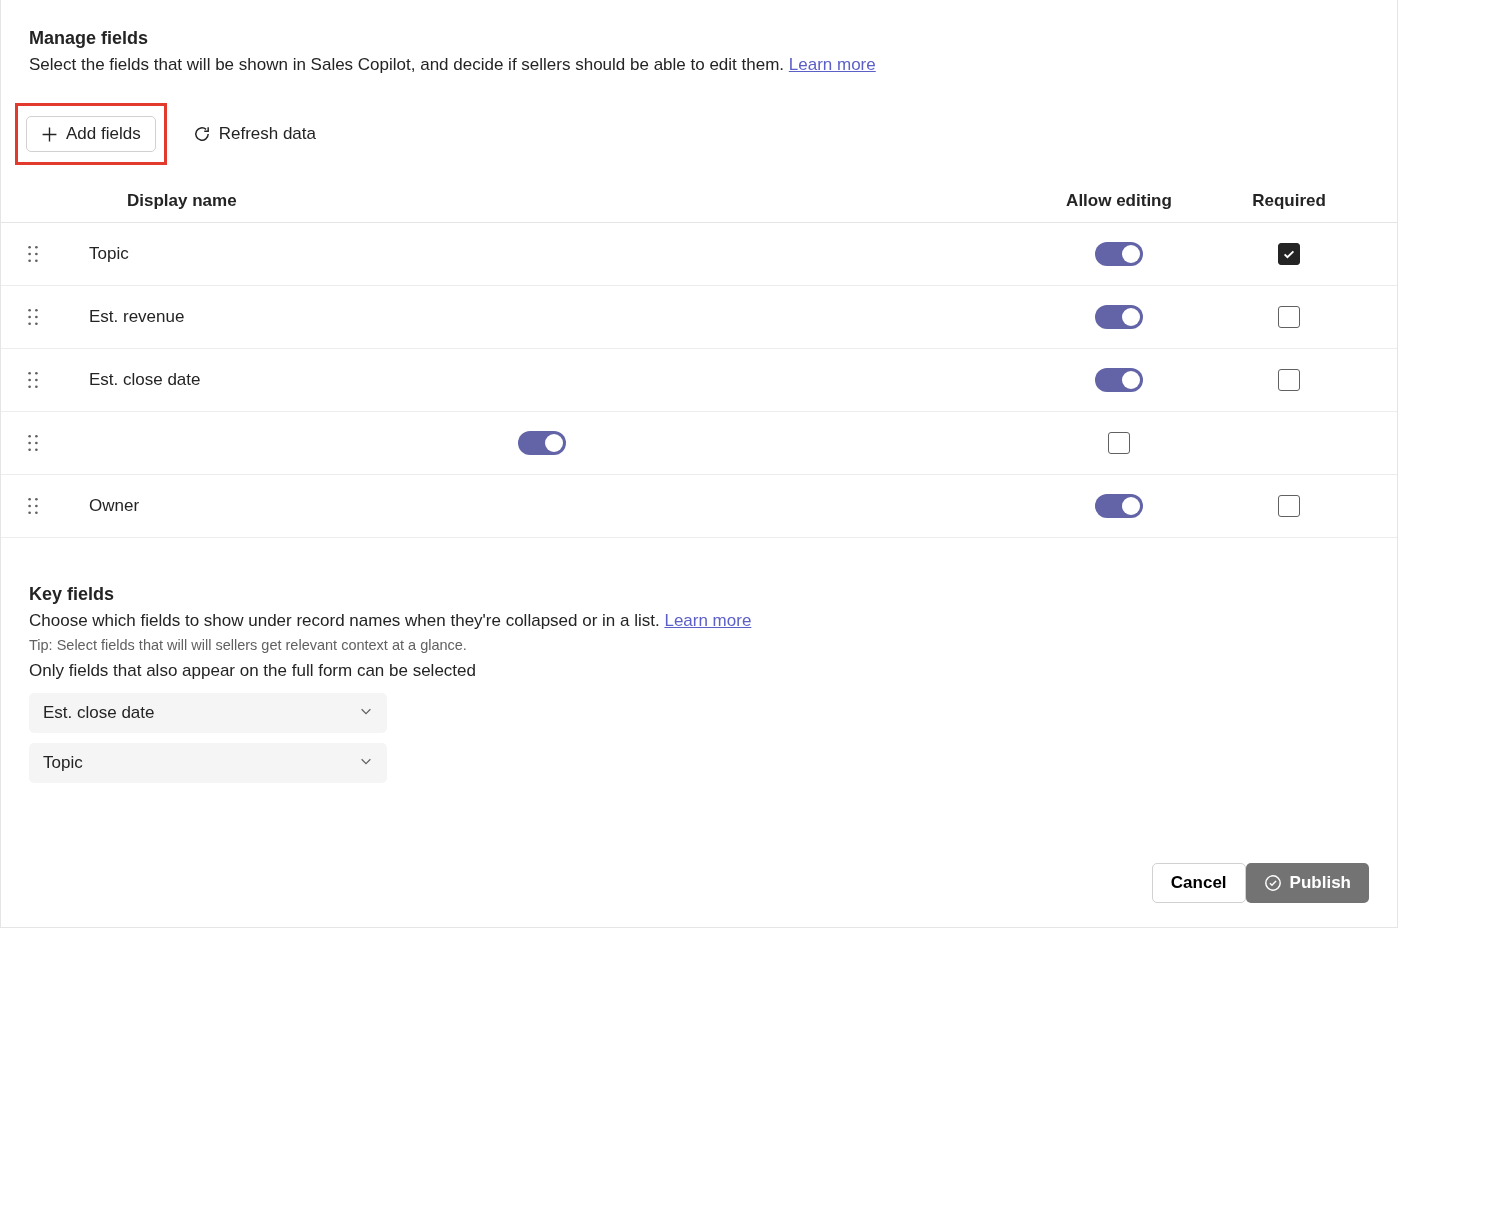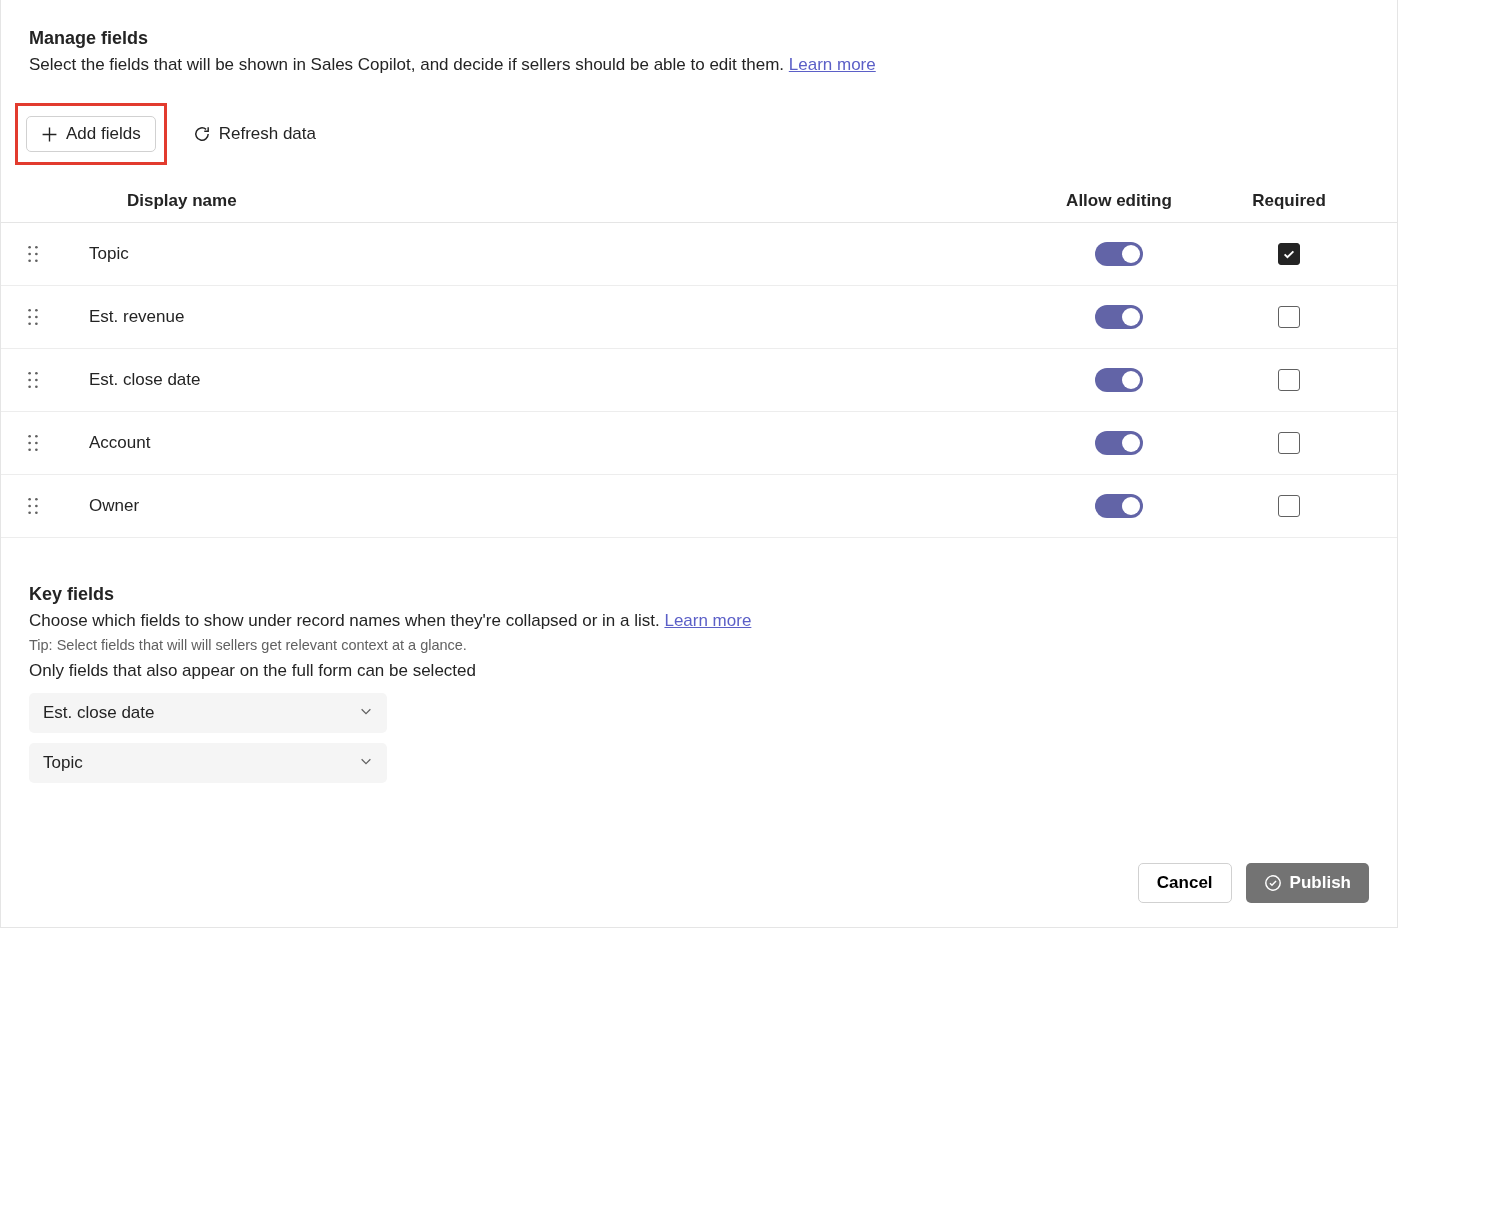--- a/index.html
+++ b/index.html
@@ -163,21 +163,20 @@
     justify-content: space-between;
     cursor: pointer;
     margin-bottom: 10px;
     color: #242424;
   }
   .dropdown svg { color: #616161; }
 
   .footer {
     display: flex;
     justify-content: flex-end;
-    gap: 14px;
     padding: 0 28px;
     margin-top: 80px;
   }
   .btn-secondary {
     font-size: 17px;
     font-weight: 600;
     background: #fff;
     border: 1px solid #d1d1d1;
     border-radius: 5px;
     padding: 9px 18px;
@@ -310,21 +309,20 @@
           <div class="drag-handle">
             <svg width="12" height="18" viewBox="0 0 10 16" fill="#616161">
               <circle cx="2" cy="2" r="1.2"></circle>
               <circle cx="8" cy="2" r="1.2"></circle>
               <circle cx="2" cy="8" r="1.2"></circle>
               <circle cx="8" cy="8" r="1.2"></circle>
               <circle cx="2" cy="14" r="1.2"></circle>
               <circle cx="8" cy="14" r="1.2"></circle>
             </svg>
           </div>
-          <div class="cell-name">Account</div>
           <div class="cell-center">
             <div class="toggle">
               <div class="knob"></div>
             </div>
           </div>
           <div class="cell-center">
             <div class="checkbox"></div>
           </div>
         </div>
         <div class="trow">

